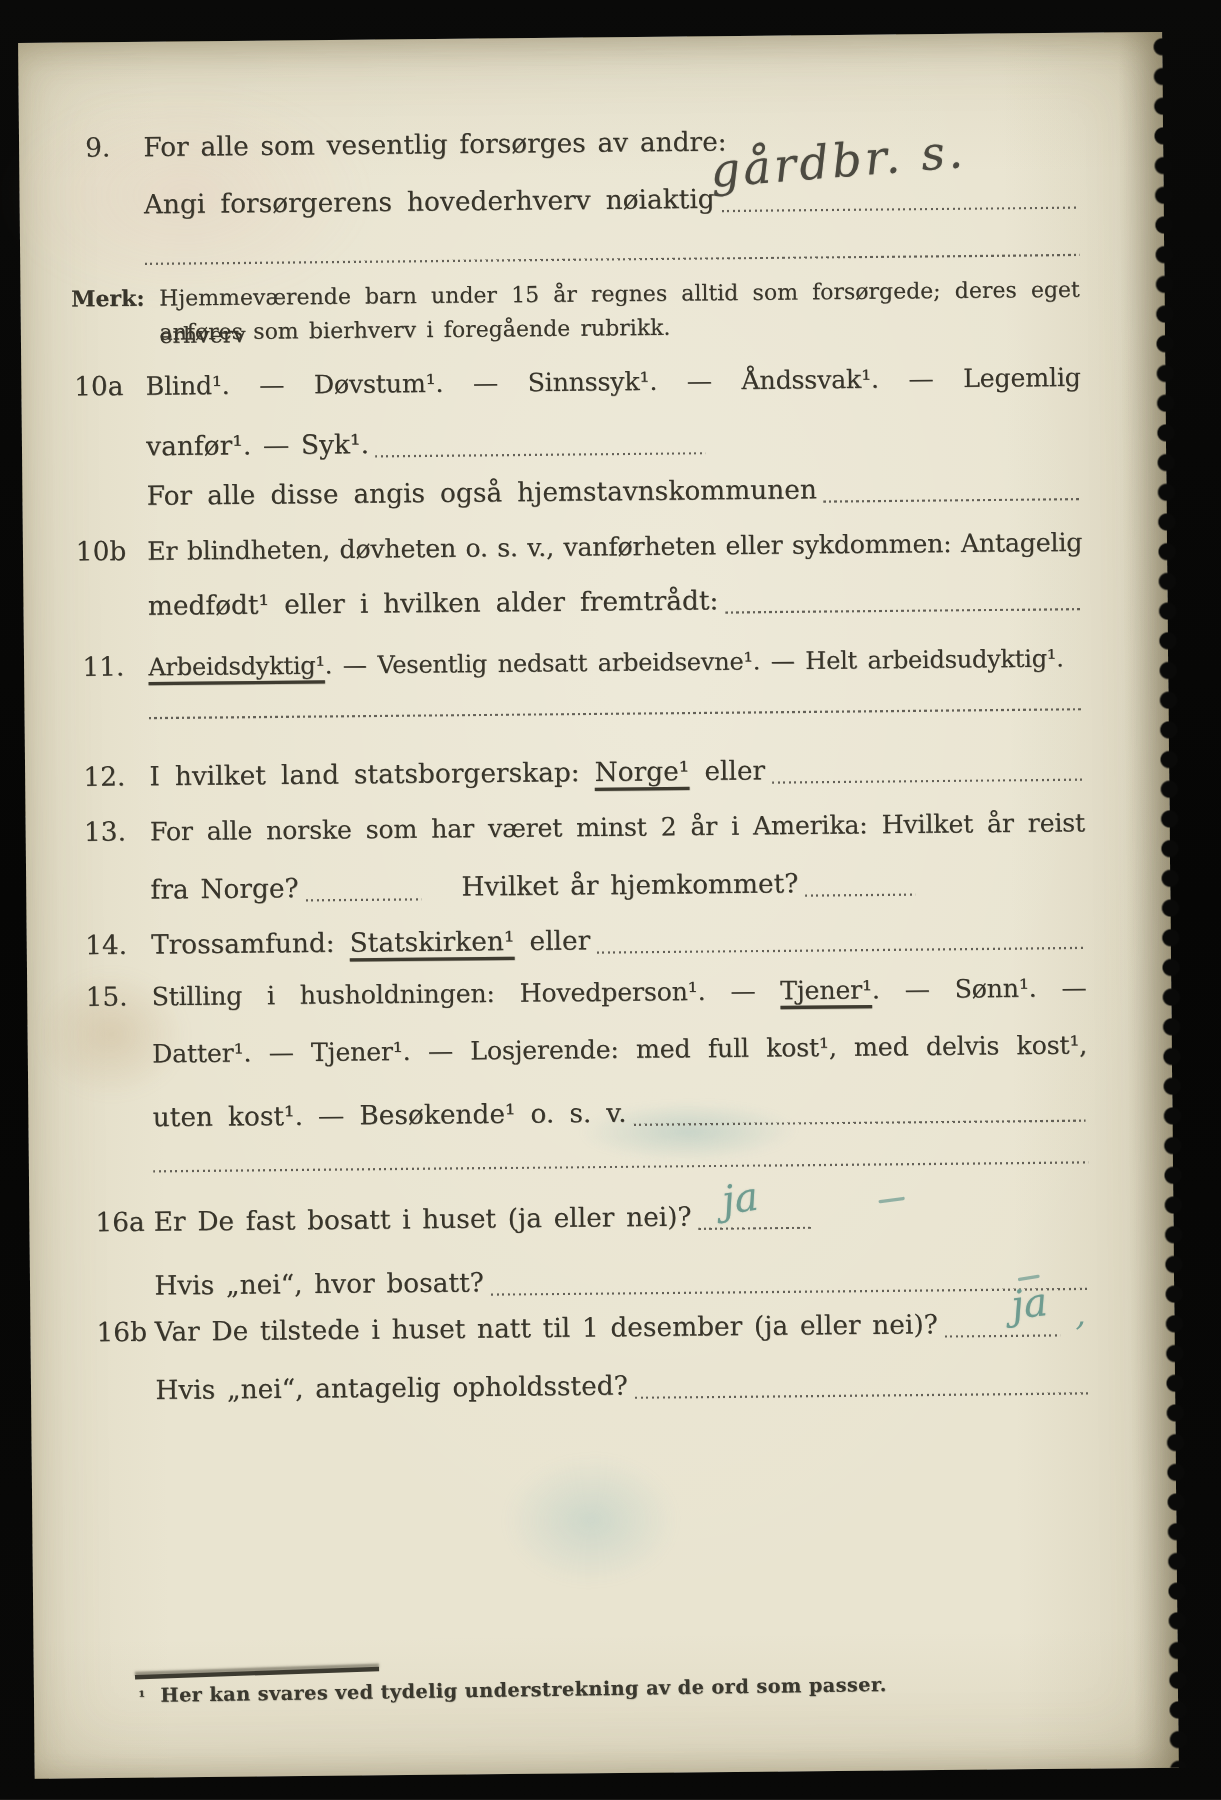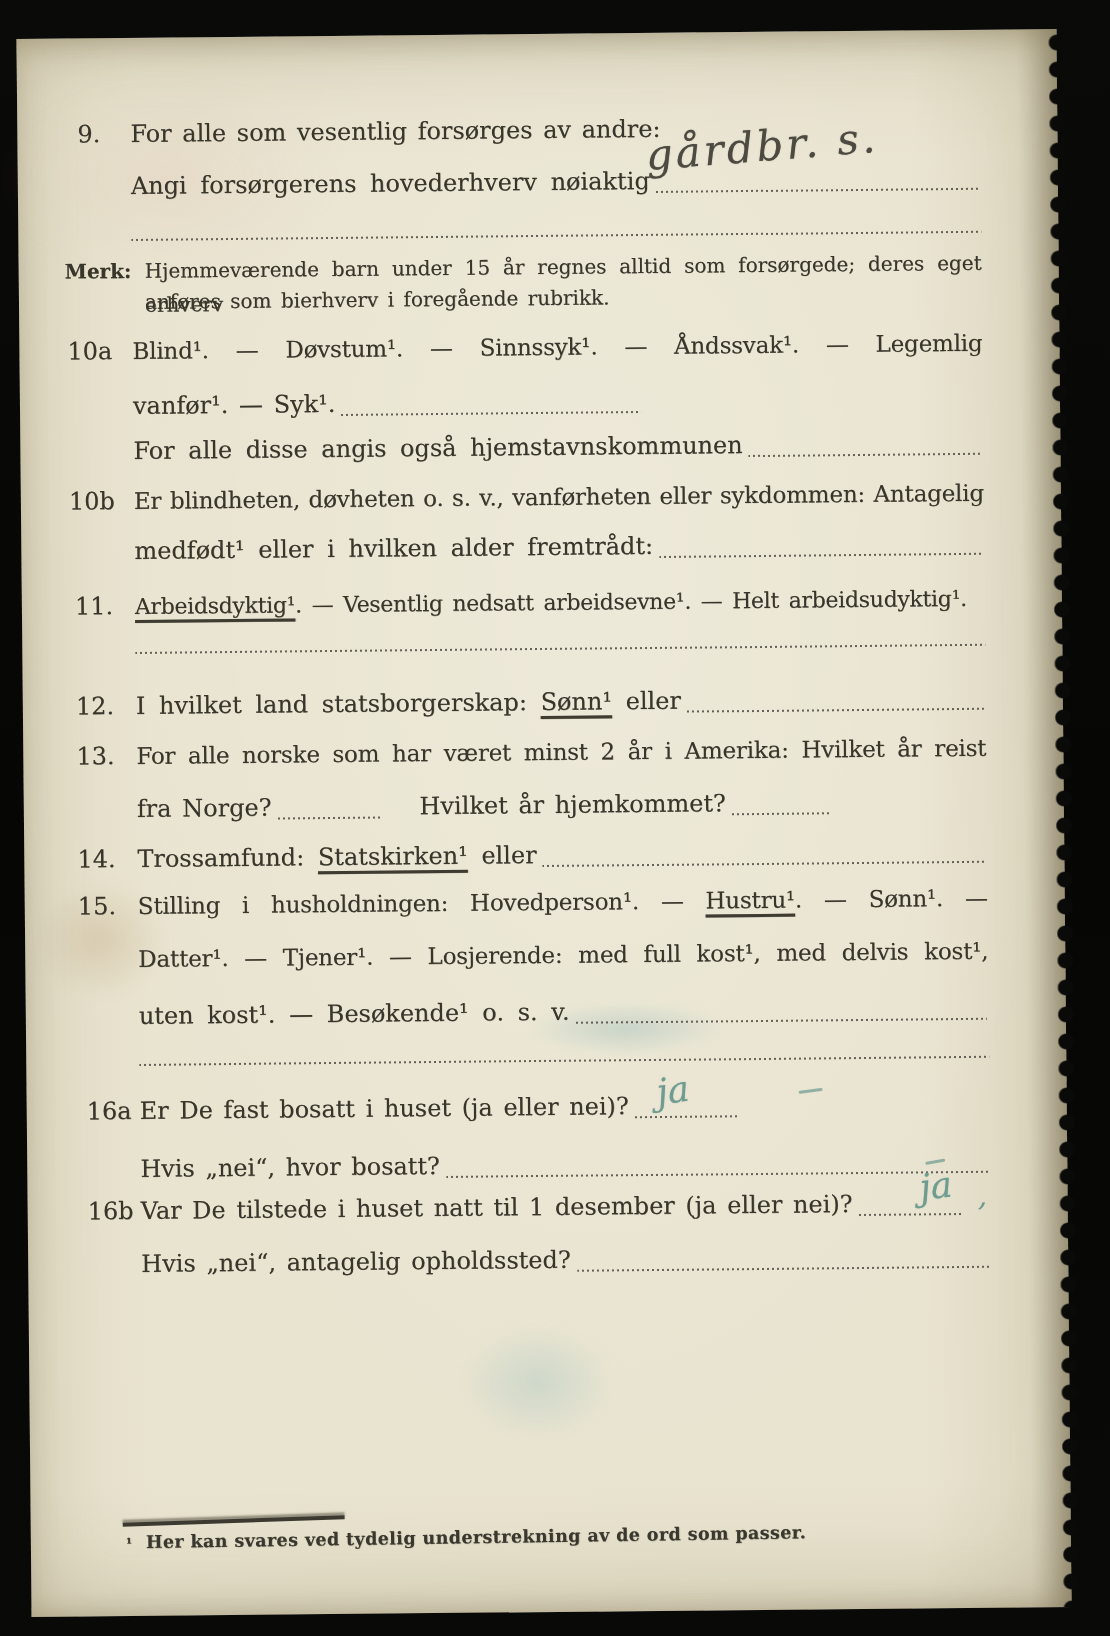--- a/index.html
+++ b/index.html
@@ -159,21 +159,21 @@
 
       <div class="row r-q11">
         <span class="num pl53">11.</span>
         <span class="txt tight"><span class="ul">Arbeidsdyktig¹</span><span>. — Vesentlig nedsatt arbeidsevne¹. — Helt arbeidsudyktig¹.</span></span>
       </div>
 
       <div class="dotline sep2"></div>
 
       <div class="row r-q12">
         <span class="num pl53">12.</span>
-        <span class="txt ws6"><span>I hvilket land statsborgerskap: </span><span class="ul">Sønn¹</span><span> eller</span></span>
+        <span class="txt ws6"><span>I hvilket land statsborgerskap: </span><span class="ul">Norge¹</span><span> eller</span></span>
         <span class="fill fgrow"></span>
       </div>
 
       <div class="row r-q13l1">
         <span class="num pl53">13.</span>
         <span class="jtext">For alle norske som har været minst 2 år i Amerika: Hvilket år reist</span>
       </div>
       <div class="row r-q13l2">
         <span class="num"></span>
         <span class="txt">fra Norge?</span>
@@ -184,21 +184,21 @@
       </div>
 
       <div class="row r-q14">
         <span class="num pl53">14.</span>
         <span class="txt ws6"><span>Trossamfund: </span><span class="ul">Statskirken¹</span><span> eller</span></span>
         <span class="fill fgrow"></span>
       </div>
 
       <div class="row r-q15l1">
         <span class="num pl53">15.</span>
-        <span class="jtext"><span>Stilling i husholdningen: Hovedperson¹. — </span><span class="ul">Hustru¹</span><span>. — Sønn¹. —</span></span>
+        <span class="jtext"><span>Stilling i husholdningen: Hovedperson¹. — </span><span class="ul">Tjener¹</span><span>. — Sønn¹. —</span></span>
       </div>
       <div class="row r-q15l2">
         <span class="num"></span>
         <span class="jtext">Datter¹. — Tjener¹. — Losjerende: med full kost¹, med delvis kost¹,</span>
       </div>
       <div class="row r-q15l3">
         <span class="num"></span>
         <span class="txt ws6">uten kost¹. — Besøkende¹ o. s. v.</span>
         <span class="fill fgrow"></span>
       </div>

